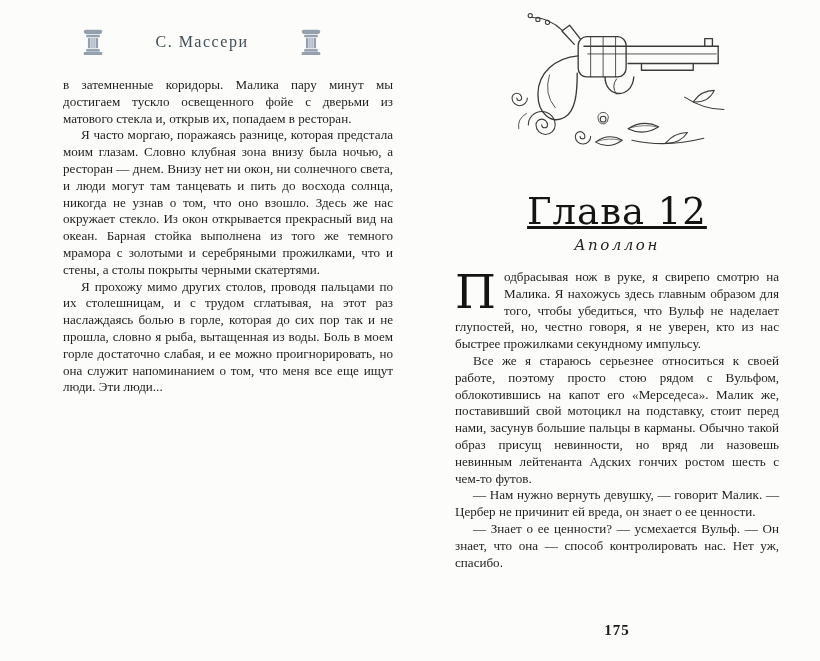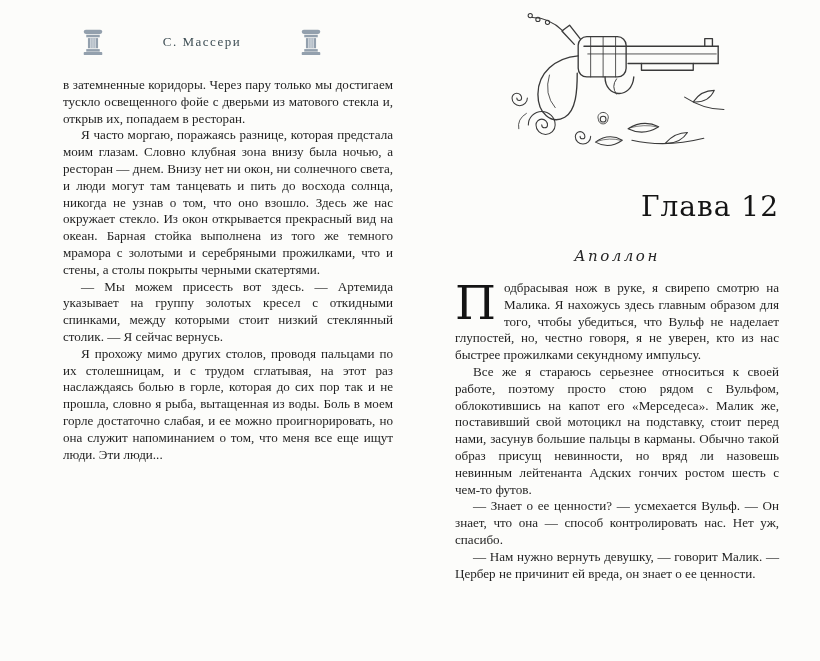--- a/index.html
+++ b/index.html
@@ -12,43 +12,43 @@
   .page { position:absolute; top:0; height:661px; }
   .page-left  { left:63px;  width:330px; }
   .page-right { left:455px; width:324px; }
 
   
   .running-head {
     margin:28px 0 0 19px; width:240px;
     display:flex; align-items:center; justify-content:space-between;
   }
   .author {
-    font-size:13px; letter-spacing:1.5px; color:#3f4f55;
+    font-size:16px; letter-spacing:1.5px; color:#3f4f55;
     font-family:"Liberation Serif", serif;
   }
   .col-icon { display:inline-block; line-height:0; }
 
   
   .body-text {
     margin-top:22px; font-size:13.1px; line-height:16.8px;
     text-align:justify; color:#1f1f1f;
     hyphens:auto; -webkit-hyphens:auto;
   }
   .body-text p { text-indent:18px; }
   .body-text p.flush { text-indent:0; }
 
   
   .illustration { margin-top:6px; height:170px; text-align:center; }
   .chapter-title {
-    margin-top:14px; text-align:right;
+    margin-top:14px; text-align:center;
     font-family:"DejaVu Serif", serif; font-weight:normal;
-    font-size:28px; letter-spacing:1px; color:#141414;
+    font-size:37px; letter-spacing:1px; color:#141414;text-decoration:underline;
   }
   .chapter-subtitle {
-    margin-top:24px; text-align:center; font-style:italic;
+    margin-top:3px; text-align:center; font-style:italic;
     font-family:"DejaVu Serif", serif; font-size:15px;
     letter-spacing:2.5px; color:#242424;
   }
   .right-body { margin-top:15px; }
   .dropcap {
     float:left; font-family:"DejaVu Serif", serif;
     font-size:47px; line-height:40px; padding:3px 8px 0 0; color:#141414;
   }
   .page-num {
     position:absolute; left:0; right:0; bottom:22px;
@@ -89,23 +89,22 @@
             <rect x="2" y="28.5" width="22" height="3.5" rx="1"></rect>
           </g>
           <g stroke="#eef1f4" stroke-width="1.2" fill="none">
             <path d="M10.5 12 V24 M13 12 V24 M15.5 12 V24"></path>
           </g>
         </svg>
       </span>
     </div>
 
     <div class="body-text">
-      <p class="flush">в затемненные коридоры. Через пару только мы достигаем тускло освещенного фойе с дверьми из матового стекла и, открыв их, попадаем в ресторан.</p>
+      <p class="flush">в затемненные коридоры. Малика пару минут мы достигаем тускло освещенного фойе с дверьми из матового стекла и, открыв их, попадаем в ресторан.</p>
       <p>Я часто моргаю, поражаясь разнице, которая предстала моим глазам. Словно клубная зона внизу была ночью, а ресторан — днем. Внизу нет ни окон, ни солнечного света, и люди могут там танцевать и пить до восхода солнца, никогда не узнав о том, что оно взошло. Здесь же нас окружает стекло. Из окон открывается прекрасный вид на океан. Барная стойка выполнена из того же темного мрамора с золотыми и серебряными прожилками, что и стены, а столы покрыты черными скатертями.</p>
-      <p>— Мы можем присесть вот здесь. — Артемида указывает на группу золотых кресел с откидными спинками, между которыми стоит низкий стеклянный столик. — Я сейчас вернусь.</p>
       <p>Я прохожу мимо других столов, проводя пальцами по их столешницам, и с трудом сглатывая, на этот раз наслаждаясь болью в горле, которая до сих пор так и не прошла, словно я рыба, вытащенная из воды. Боль в моем горле достаточно слабая, и ее можно проигнорировать, но она служит напоминанием о том, что меня все еще ищут люди. Эти люди...</p>
     </div>
   </div>
 
   <div class="page page-right">
 
     <div class="illustration">
       <svg viewBox="0 0 270 170" width="265" height="163" aria-hidden="true">
         <g fill="none" stroke="#3a3a3a" stroke-width="1.4" stroke-linecap="round" stroke-linejoin="round">
 
@@ -156,19 +155,20 @@
       </svg>
     </div>
 
     <h1 class="chapter-title">Глава 12</h1>
 
     <div class="chapter-subtitle">Аполлон</div>
 
     <div class="body-text right-body">
       <p class="flush"><span class="dropcap">П</span><span>одбрасывая нож в руке, я свирепо смотрю на Малика. Я нахожусь здесь главным образом для того, чтобы убедиться, что Вульф не наделает глупостей, но, честно говоря, я не уверен, кто из нас быстрее прожилками секундному импульсу.</span></p>
       <p>Все же я стараюсь серьезнее относиться к своей работе, поэтому просто стою рядом с Вульфом, облокотившись на капот его «Мерседеса». Малик же, поставивший свой мотоцикл на подставку, стоит перед нами, засунув большие пальцы в карманы. Обычно такой образ присущ невинности, но вряд ли назовешь невинным лейтенанта Адских гончих ростом шесть с чем-то футов.</p>
+      <p>— Нам нужно вернуть девушку, — говорит Малик. — Цербер не причинит ей вреда, он знает о ее ценности.</p>
       <p>— Знает о ее ценности? — усмехается Вульф. — Он знает, что она — способ контролировать нас. Нет уж, спасибо.</p>
-      <p>— Нам нужно вернуть девушку, — говорит Малик. — Цербер не причинит ей вреда, он знает о ее ценности.</p>
     </div>
 
+    <div class="page-num">175</div>
   </div>
 
 </div>
 
 </body></html>

